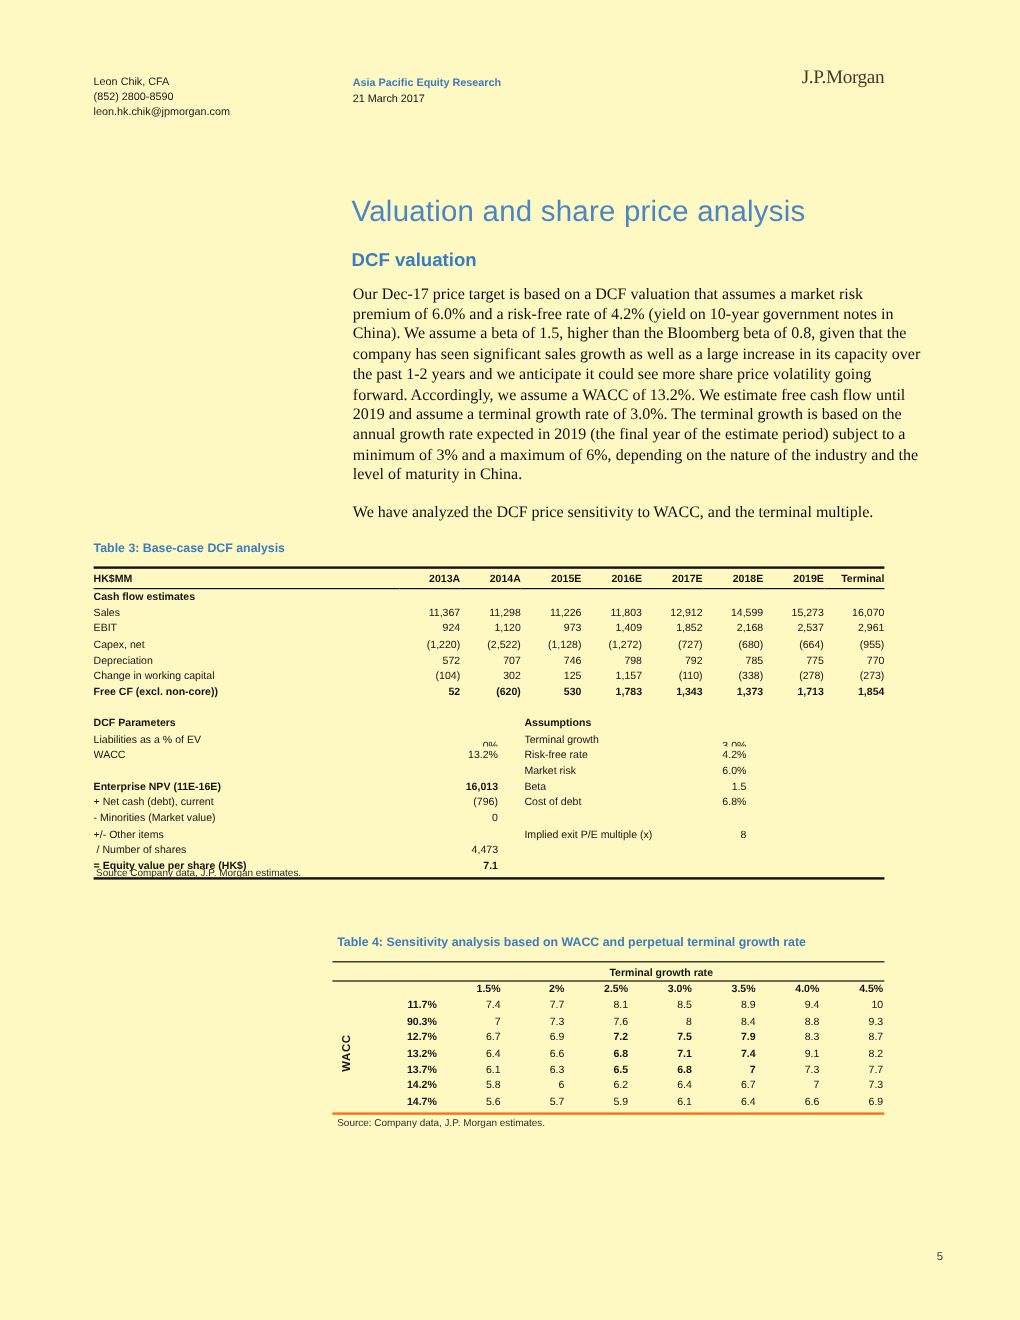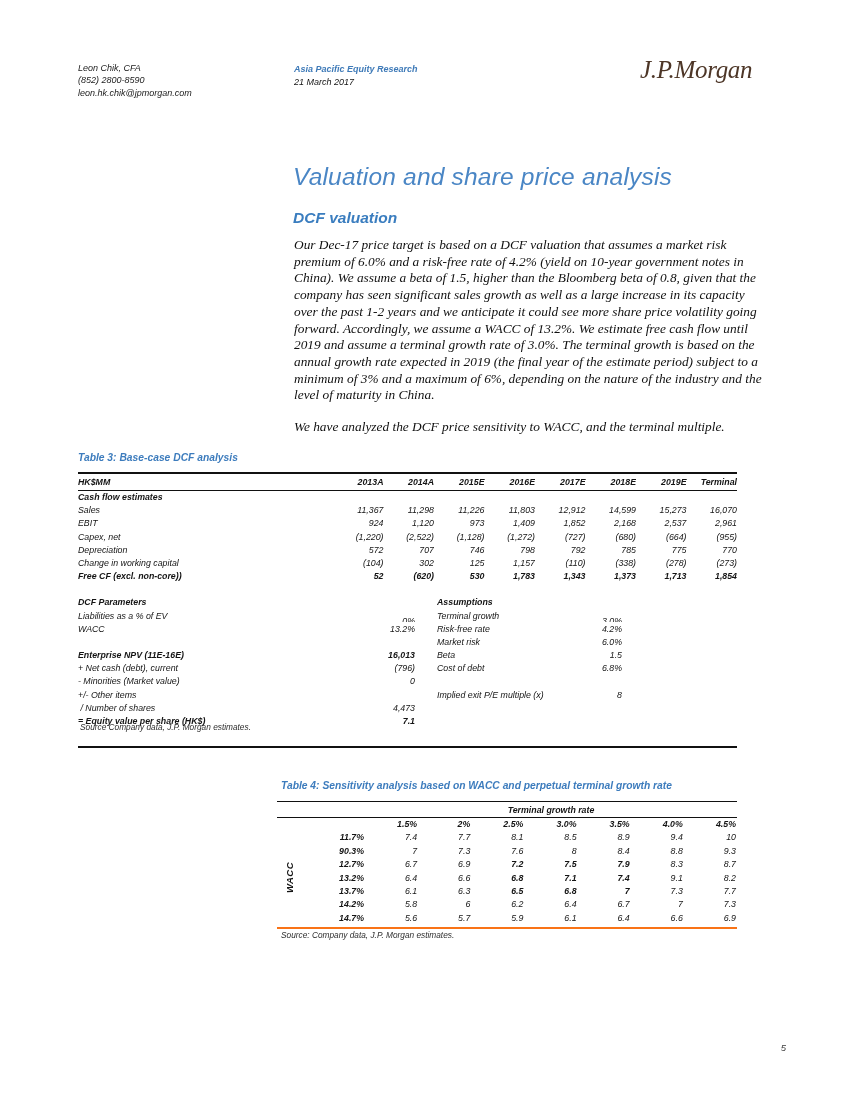--- a/index.html
+++ b/index.html
@@ -1,40 +1,40 @@
 <!DOCTYPE html>
 <html><head>
 <meta charset="utf-8">
 <style>
   html,body{margin:0;padding:0;background:#e8e8e8;}
-  .page{position:relative;width:850px;height:1100px;background:#ffffff;margin:0 auto;
-        font-family:"Liberation Sans",sans-serif;color:#141414;overflow:hidden;font-style:italic;}
+  .page{position:relative;width:850px;height:1100px;background:#fef9c3;margin:0 auto;
+        font-family:"Liberation Sans",sans-serif;color:#141414;overflow:hidden;}
 
   
   .contact{position:absolute;left:78px;top:62px;font-size:9px;line-height:12.3px;color:#1c1c1c;}
   .research{position:absolute;left:294px;top:63px;font-size:9px;line-height:13px;}
   .research .div-name{color:#3e7ab8;font-weight:bold;}
-  .logo{position:absolute;left:640px;top:56px;width:125px;text-align:left;
-        font-family:"Liberation Serif",serif;font-size:25px;letter-spacing:-0.3px;color:#4d3627;}
+  .logo{position:absolute;left:640px;top:56px;width:125px;text-align:center;
+        font-family:"Liberation Serif",serif;font-size:16px;letter-spacing:-0.3px;color:#4d3627;}
 
   
   .page-title{position:absolute;left:293px;top:163px;font-size:24.5px;color:#4a86c5;letter-spacing:0.2px;}
   .sec-head{position:absolute;left:293px;top:209px;font-size:15.5px;font-weight:bold;color:#3a7dbf;}
   .body-par{position:absolute;left:294px;width:473px;font-family:"Liberation Serif",serif;
             font-size:13.35px;line-height:16.7px;color:#101010;text-align:left;}
   #par1{top:237px;}
   #par2{top:419px;}
 
   
   .tcap{position:absolute;font-size:10.3px;font-weight:bold;color:#3d7cbd;}
   .src{font-size:8.3px;color:#2e2e2e;margin-top:4px;}
 
   
   .t3box{position:absolute;left:78px;top:472px;width:659px;
-         border-top:2px solid #111;border-bottom:2px solid #111;padding-bottom:18px;}
+         border-top:2px solid #111;border-bottom:2px solid #111;padding-bottom:3px;}
   table{border-collapse:collapse;table-layout:fixed;}
   .t3,.t3p{width:659px;font-size:8.8px;line-height:10.5px;}
   .t3 th,.t3 td,.t3p td{padding:1.5px 0 1.2px 0;text-align:right;overflow:hidden;white-space:nowrap;}
   .t3 th{font-weight:bold;border-bottom:1.4px solid #111;padding:2.5px 0;}
   .t3 .lab,.t3p .lab{text-align:left;}
   .t3p .lab{white-space:pre-wrap;}
   .b{font-weight:bold;}
   .t3p{margin-top:13px;}
   .t3p td.num{text-align:right;}
   .voff{position:relative;top:5px;}

